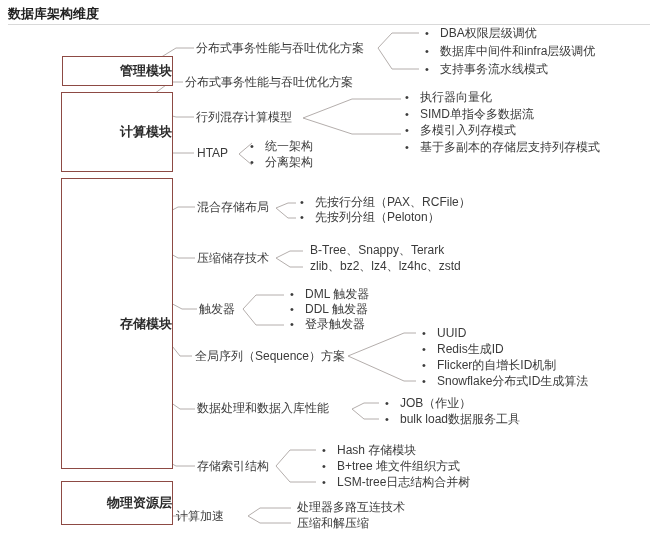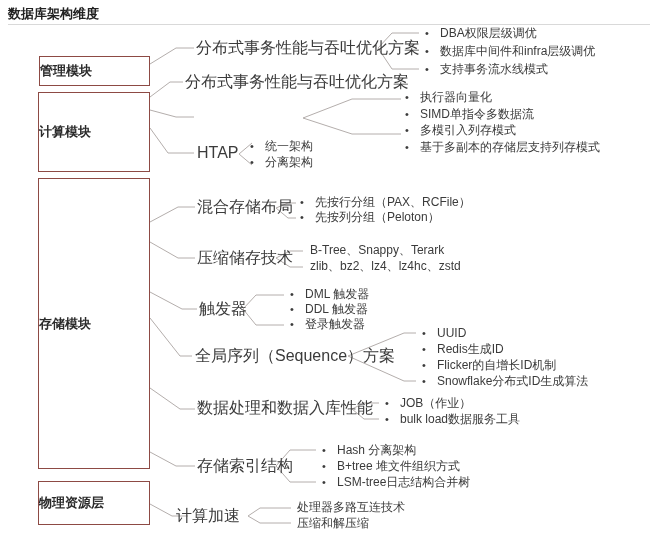--- a/index.html
+++ b/index.html
@@ -12,25 +12,25 @@
     white-space:nowrap;
   }
   .divider{
     position:absolute;left:8px;top:24px;width:642px;height:0;
     border-top:1px solid #d9d9d9;
   }
   svg.connectors{position:absolute;left:0;top:0;pointer-events:none;}
   svg.connectors polyline{fill:none;stroke:#b4aeac;stroke-width:1;}
   .module{
     position:absolute;box-sizing:border-box;border:1.5px solid #8d4a44;background:#fff;
-    display:flex;align-items:center;justify-content:flex-start;
-    font-size:13px;font-weight:bold;color:#2b2b2b;
+    display:flex;align-items:center;justify-content:flex-end;
+    font-size:13px;font-weight:bold;color:#2b2b2b;margin-left:23px;
   }
   .branch{
-    position:absolute;height:16px;line-height:16px;font-size:16px;color:#3b3b3b;
+    position:absolute;height:16px;line-height:16px;font-size:12px;color:#3b3b3b;
     white-space:nowrap;
   }
   .leaf-group{position:absolute;font-size:12px;color:#3b3b3b;white-space:nowrap;}
   .leaf-row{display:flex;align-items:center;}
   .bullet{display:inline-block;width:15px;font-size:11px;color:#3b3b3b;}
 </style>
 </head>
 <body>
 
 <div class="stage">
@@ -81,20 +81,21 @@
   </div>
   <div class="module" style="left:38px;top:178px;width:112px;height:291px">
     <span>存储模块</span>
   </div>
   <div class="module" style="left:38px;top:481px;width:112px;height:44px">
     <span>物理资源层</span>
   </div>
 
   <div class="branch" style="left:196px;top:40px">分布式事务性能与吞吐优化方案</div>
   <div class="branch" style="left:185px;top:74px">分布式事务性能与吞吐优化方案</div>
+  <div class="branch" style="left:196px;top:109px">行列混存计算模型</div>
   <div class="branch" style="left:197px;top:145px">HTAP</div>
   <div class="branch" style="left:197px;top:199px">混合存储布局</div>
   <div class="branch" style="left:197px;top:250px">压缩储存技术</div>
   <div class="branch" style="left:199px;top:301px">触发器</div>
   <div class="branch" style="left:195px;top:348px">全局序列（Sequence）方案</div>
   <div class="branch" style="left:197px;top:400px">数据处理和数据入库性能</div>
   <div class="branch" style="left:197px;top:458px">存储索引结构</div>
   <div class="branch" style="left:176px;top:508px">计算加速</div>
 
   <div class="leaf-group" style="left:425px;top:24px;line-height:18px">
@@ -203,21 +204,21 @@
       </div>
     <div class="leaf-row">
         <span class="bullet">•</span>
         <span>bulk load数据服务工具</span>
       </div>
   </div>
 
   <div class="leaf-group" style="left:322px;top:442px;line-height:16px">
     <div class="leaf-row">
         <span class="bullet">•</span>
-        <span>Hash 分离架构</span>
+        <span>Hash 存储模块</span>
       </div>
     <div class="leaf-row">
         <span class="bullet">•</span>
         <span>B+tree 堆文件组织方式</span>
       </div>
     <div class="leaf-row">
         <span class="bullet">•</span>
         <span>LSM-tree日志结构合并树</span>
       </div>
   </div>

